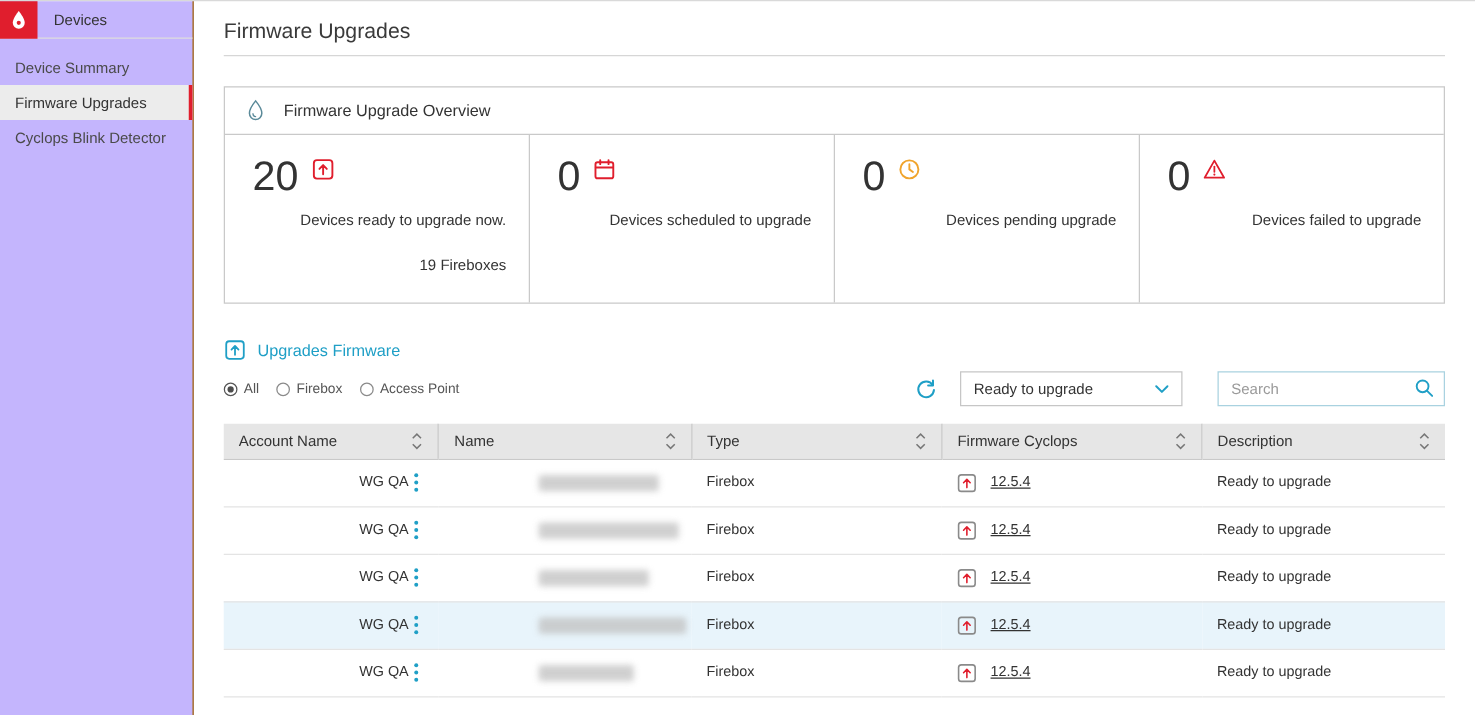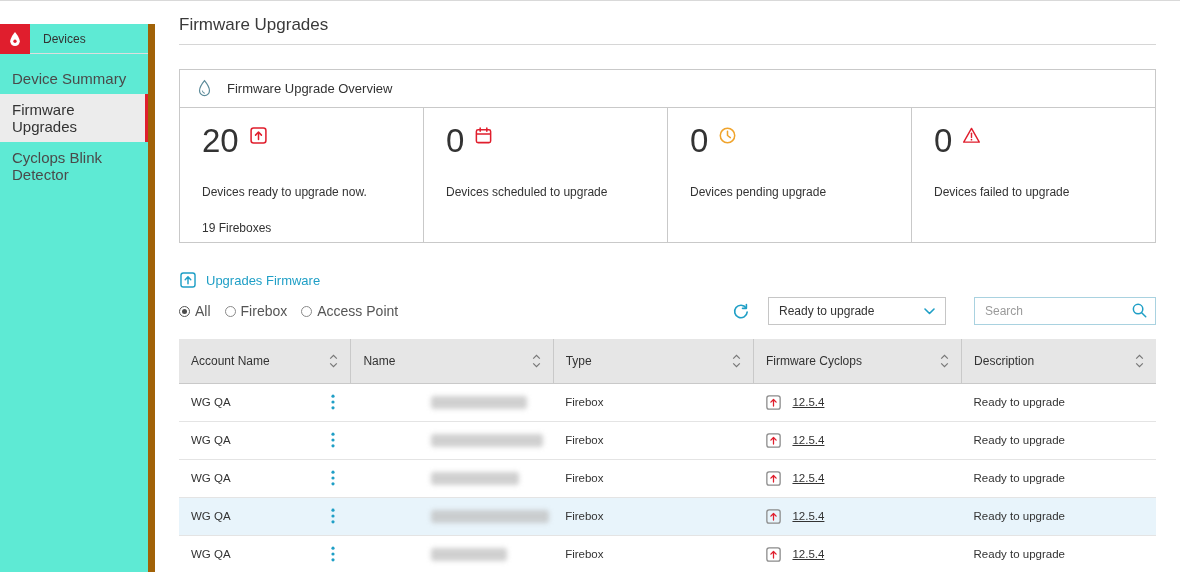--- a/index.html
+++ b/index.html
@@ -1,76 +1,76 @@
 <!DOCTYPE html>
 <html><head>
 <meta charset="utf-8">
 <style>
   * { margin:0; padding:0; box-sizing:border-box; }
   html,body { width:1180px; height:572px; overflow:hidden; background:#fff;
     font-family:"Liberation Sans", sans-serif; color:#333; }
   .app { display:flex; width:1180px; height:572px; border-top:1px solid #d9d9d9; }
 
   
-  .sidebar { width:155px; min-width:155px; background:#5eead4; border-right:7px solid #a16207;margin-top:23px; }
+  .sidebar { width:155px; min-width:155px; background:#c4b5fd; border-right:1px solid #a16207; }
   .sb-head { display:flex; align-items:center; height:30px; border-bottom:1px solid #ddd; }
   .logo { width:30px; height:30px; background:#e01e2d; display:flex; align-items:center; justify-content:center; cursor:pointer; }
   .sb-title { font-size:12px; color:#333; margin-left:13px; }
   .sb-nav { padding-top:9px; }
-  .sb-item { position:relative; font-size:15px; color:#4a4a4a; padding:7px 12px; cursor:pointer; }
+  .sb-item { position:relative; font-size:12px; color:#4a4a4a; padding:7px 12px; cursor:pointer; }
   .sb-item.active { background:#ececec; color:#333; }
   .sb-item.active::after { content:''; position:absolute; right:0; top:0; bottom:0; width:3px; background:#e01e2d; }
 
   
   .main { flex:1; padding:14px 24px 0 24px; overflow:hidden; }
   .page-title { font-size:17px; font-weight:400; color:#3a3a3a; }
   .title-rule { border:none; border-top:1px solid #d6d6d6; margin-top:9px; }
 
   
-  .card { border:1px solid #c9c9c9; margin-top:24px; }
+  .card { border:1px solid #c9c9c9; margin-top:24px;text-align:right; }
   .card-head { display:flex; align-items:center; gap:14px; padding:9px 16px; border-bottom:1px solid #c9c9c9; }
   .card-head-label { font-size:13px; color:#333; }
   .stats { display:flex; }
   .stat { flex:1; padding:16px 18px 14px 22px; height:134px; }
   .stat + .stat { border-left:1px solid #c9c9c9; }
   .stat-top { display:flex; align-items:flex-start; gap:10px; }
   .stat-num { font-size:33px; font-weight:400; color:#333; line-height:1; }
   .stat-ic { margin-top:2px; }
-  .stat-cap { font-size:12px; color:#333; margin-top:28px; }
+  .stat-cap { font-size:12px; color:#333; margin-top:12px; }
   .stat-sub { font-size:12px; color:#333; margin-top:22px; }
 
   
   .upg-row { display:flex; align-items:center; gap:9px; margin-top:28px; color:#1f9fc6; cursor:pointer; width:max-content; text-decoration:none; }
   .upg-label { font-size:13px; }
 
   
   .controls { display:flex; align-items:center; justify-content:space-between; margin-top:8px; }
   .radios { display:flex; align-items:center; gap:14px; }
   .radio { display:flex; align-items:center; gap:5px; cursor:pointer; }
   .rb { width:11px; height:11px; border:1px solid #8a8a8a; border-radius:50%; position:relative; background:#fff; }
   .rb.checked { border-color:#555; }
   .rb.checked::after { content:''; position:absolute; left:2px; top:2px; right:2px; bottom:2px; border-radius:50%; background:#4c4c4c; }
-  .radio-label { font-size:14px; color:#555; }
+  .radio-label { font-size:11px; color:#555; }
   .right-ctrls { display:flex; align-items:center; gap:18px; }
   .refresh-btn { background:none; border:none; cursor:pointer; padding:0; display:flex; }
   .select { width:178px; height:28px; border:1px solid #c6c6c6; display:flex; align-items:center; justify-content:space-between; padding:0 10px; font-size:12px; color:#333; cursor:pointer; background:#fff; }
   .search-wrap { position:relative; width:192px; height:28px;padding-left:10px; }
   .search-wrap input { width:100%; height:100%; border:1px solid #a9d2e0; padding:0 30px 0 10px; font-size:12px; color:#333; font-family:"Liberation Sans", sans-serif; outline:none; }
   .search-wrap input::placeholder { color:#9a9a9a; }
   .search-ic { position:absolute; right:8px; top:5px; cursor:pointer; }
 
   
   table { width:100%; border-collapse:collapse; margin-top:14px; table-layout:fixed; }
   col.c1{width:17.6%} col.c2{width:20.7%} col.c3{width:20.5%} col.c4{width:21.3%} col.c5{width:19.9%}
-  thead th { background:#e6e6e6; height:44px; font-size:12px; font-weight:400; color:#333; text-align:right; padding:0 12px; border-bottom:1px solid #c9c9c9; cursor:pointer; }
+  thead th { background:#e6e6e6; height:28px; font-size:12px; font-weight:400; color:#333; text-align:right; padding:0 12px; border-bottom:1px solid #c9c9c9; cursor:pointer; }
   thead th + th { border-left:1px solid #c9c9c9; }
   .th-inner { display:flex; align-items:center; justify-content:space-between; }
   tbody td { height:38px; font-size:11.5px; color:#333; padding:0 12px; border-bottom:1px solid #e4e4e4; }
   tbody tr.hl td { background:#e8f4fb; }
-  .acct { display:flex; align-items:center; justify-content:space-between; }
+  .acct { display:flex; align-items:center; justify-content:flex-end; }
   .kebab { cursor:pointer; display:flex; padding:2px 4px; }
   .blur { display:inline-block; height:13px; background:#c0c0c0; border-radius:2px; filter:blur(2.5px); opacity:.75; margin-left:68px; vertical-align:middle; }
   tr.r1 .blur{width:96px} tr.r2 .blur{width:112px} tr.r3 .blur{width:88px} tr.r4 .blur{width:118px} tr.r5 .blur{width:76px}
   .fw-cell { display:flex; align-items:center; gap:10px;text-decoration:underline; }
 
   svg { display:block; }
 </style>
 </head>
 <body>
 

